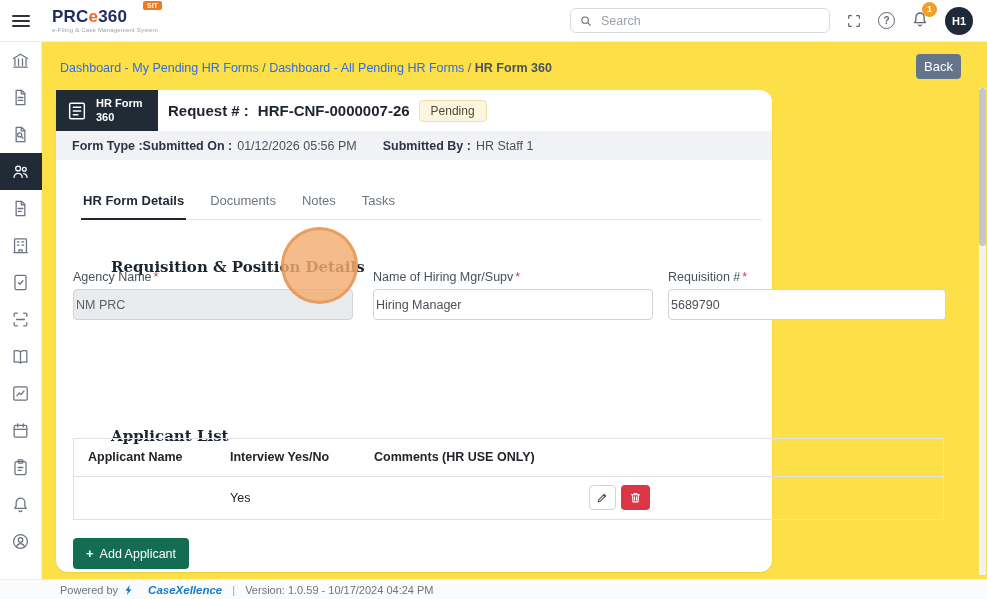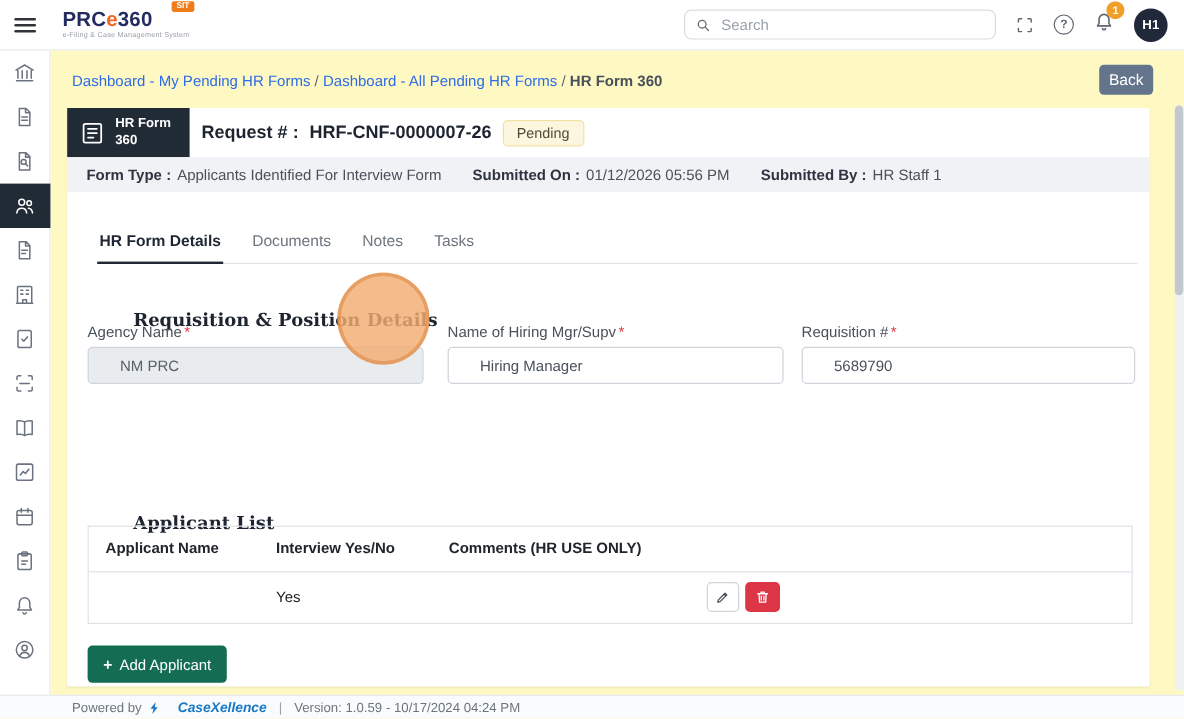--- a/index.html
+++ b/index.html
@@ -1,17 +1,17 @@
 <!DOCTYPE html>
 <html><head>
 <meta charset="utf-8">
 <style>
   * { box-sizing: border-box; }
   body { margin:0; background:#fff; font-family:"Liberation Sans", sans-serif; }
-  .app { position:relative; width:987px; height:599px; background:#fef9c3; overflow:hidden; }
+  .app { position:relative; width:987px; height:599px; background:#fde047; overflow:hidden; }
 
   
   .hdr { position:absolute; top:0; left:0; right:0; height:42px; background:#fff;
          border-bottom:1px solid #e9ecef; display:flex; align-items:center; z-index:5; }
   .burger { margin-left:12px; width:20px; cursor:pointer; }
   .burger span { display:block; width:18px; height:2px; background:#2f3337; margin:3px 0; border-radius:1px; }
   .logo { margin-left:20px; line-height:1; }
   .logo-main { font-size:17px; font-weight:800; color:#242b60; letter-spacing:.2px; }
   .logo-main .e { color:#f26522; }
   .tagline { font-size:6px; color:#9aa0a8; margin-top:2px; letter-spacing:.2px; }
@@ -41,22 +41,22 @@
   .side-item.active .sicon { stroke:#fff; }
 
   
   .main { position:absolute; left:42px; top:42px; right:0; bottom:20px; }
   .crumbs { position:absolute; left:18px; top:19px; font-size:12.5px; color:#5b6570; }
   .crumbs a { color:#2e6be6; text-decoration:none; cursor:pointer; }
   .crumbs .cur { color:#49515a;font-weight:bold; }
   .back-btn { position:absolute; right:26px; top:12px; background:#64748b; color:#fff; border:none;
               font-size:13px; padding:5px 8px; border-radius:4px; font-family:inherit; cursor:pointer; }
 
-  .card { position:absolute; left:14px; top:48px; width:902px; height:482px; background:#fff;
-          border-radius:1px; box-shadow:0 1px 2px rgba(0,0,0,.07); }
+  .card { position:absolute; left:14px; top:48px; width:716px; height:482px; background:#fff;
+          border-radius:12px; box-shadow:0 1px 2px rgba(0,0,0,.07); }
 
   .form-badge { position:absolute; left:0; top:0; width:102px; height:41px; background:#212b36;
                 display:flex; align-items:center; gap:8px; padding-left:10px; }
   .form-badge .txt { color:#fff; font-size:11px; font-weight:700; line-height:1.2; }
   .req-line { position:absolute; left:112px; top:0; height:41px; display:flex; align-items:center; gap:9px; }
   .req-label, .req-num { font-size:15px; font-weight:700; color:#1d2430; }
   .pending { background:#fdf6de; border:1px solid #efe1a6; color:#4f4a38; font-size:12px;
              padding:3px 11px; border-radius:4px; }
 
   .meta { position:absolute; left:0; top:41px; right:0; height:29px; background:#f0f2f5;
@@ -68,21 +68,21 @@
           display:flex; gap:22px; }
   .tab { font-size:13px; color:#6d757d; padding:9px 2px 10px; border-bottom:2px solid transparent;
          margin-bottom:-1px; cursor:pointer; }
   .tab.active { color:#1f2733; font-weight:700; border-bottom-color:#1f2733; }
 
   .sec-title { position:absolute; font-family:"DejaVu Serif", serif; font-weight:700;
                font-size:15px; color:#1d2430;margin-left:38px; }
   .fg { position:absolute; width:280px; }
   .fg label { display:block; font-size:12.5px; color:#49515a; margin-bottom:5px; }
   .fg .req { color:#dc3545; margin-left:2px; }
-  .fg input { width:100%; height:31px; border:1px solid #ced4da; border-radius:4px; padding:0 26px;
+  .fg input { width:100%; height:31px; border:1px solid #ced4da; border-radius:4px; padding:0 2px;
               font-size:12.5px; color:#49515a; font-family:inherit; background:#fff; outline:none; }
   .fg input:disabled { background:#e9ecef; color:#5a6169; }
 
   .tbl { position:absolute; left:17px; top:348px; width:871px; border:1px solid #dee2e6; }
   .tr { display:flex; }
   .tr.head { border-bottom:1px solid #dee2e6; }
   .td { padding:10px 14px; font-size:12.5px; color:#212529; }
   .tr.head .td { font-weight:700; line-height:1.35; }
   .c1 { width:142px; } .c2 { width:144px; } .c3 { width:229px; }
   .c4 { flex:1; display:flex; align-items:center; gap:5px; padding:8px 0; }
@@ -255,21 +255,20 @@
         </div>
       </div>
       <div class="req-line">
         <span class="req-label">Request # :</span>
         <span class="req-num">HRF-CNF-0000007-26</span>
         <span class="pending">Pending</span>
       </div>
 
       <div class="meta">
         <b>Form Type :</b>
-        <span class="val">Applicants Identified For Interview Form</span>
         <b>Submitted On :</b>
         <span class="val">01/12/2026 05:56 PM</span>
         <b>Submitted By :</b>
         <span class="val">HR Staff 1</span>
       </div>
 
       <div class="tabs">
         <div class="tab active">HR Form Details</div>
         <div class="tab">Documents</div>
         <div class="tab">Notes</div>

